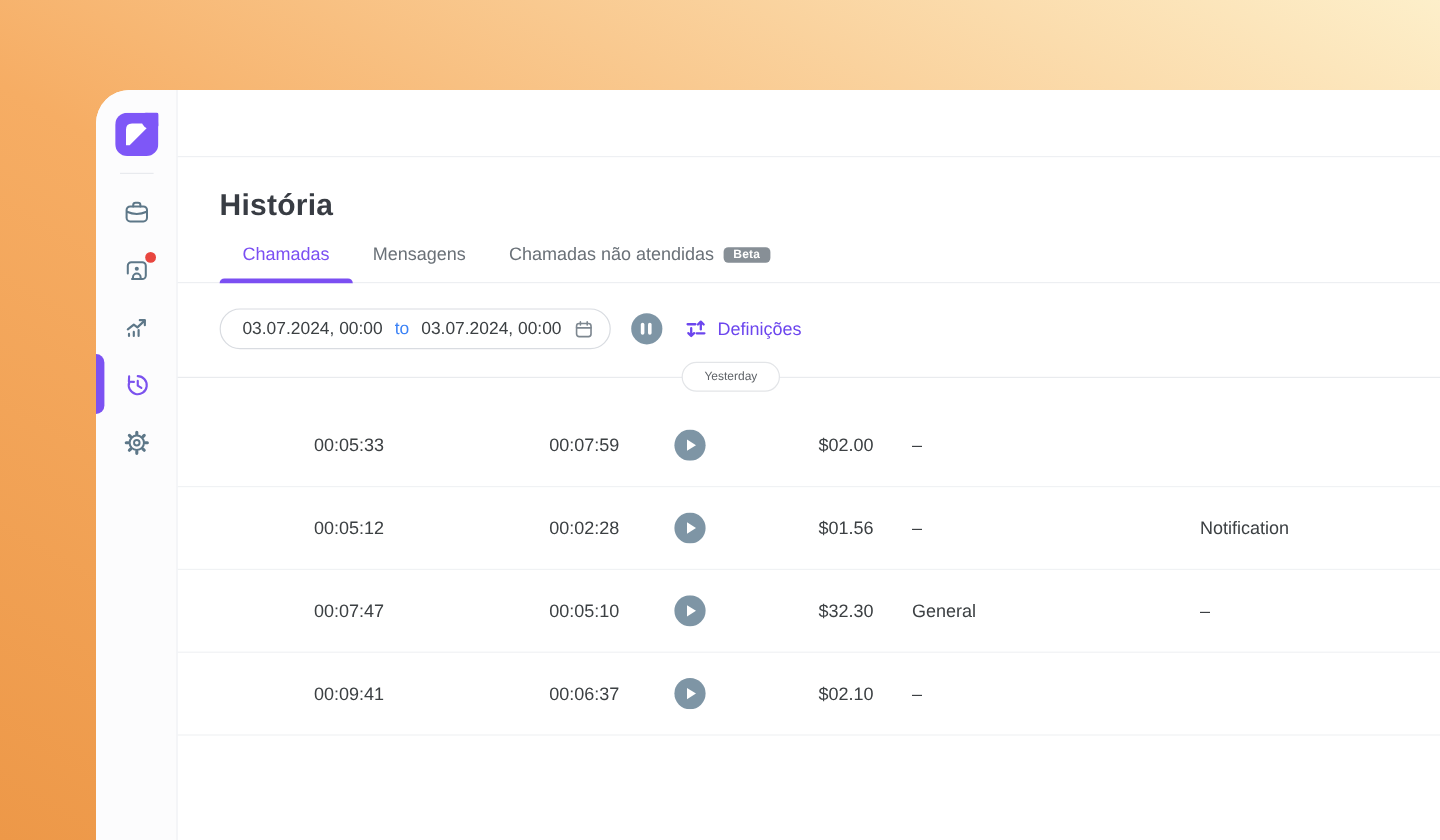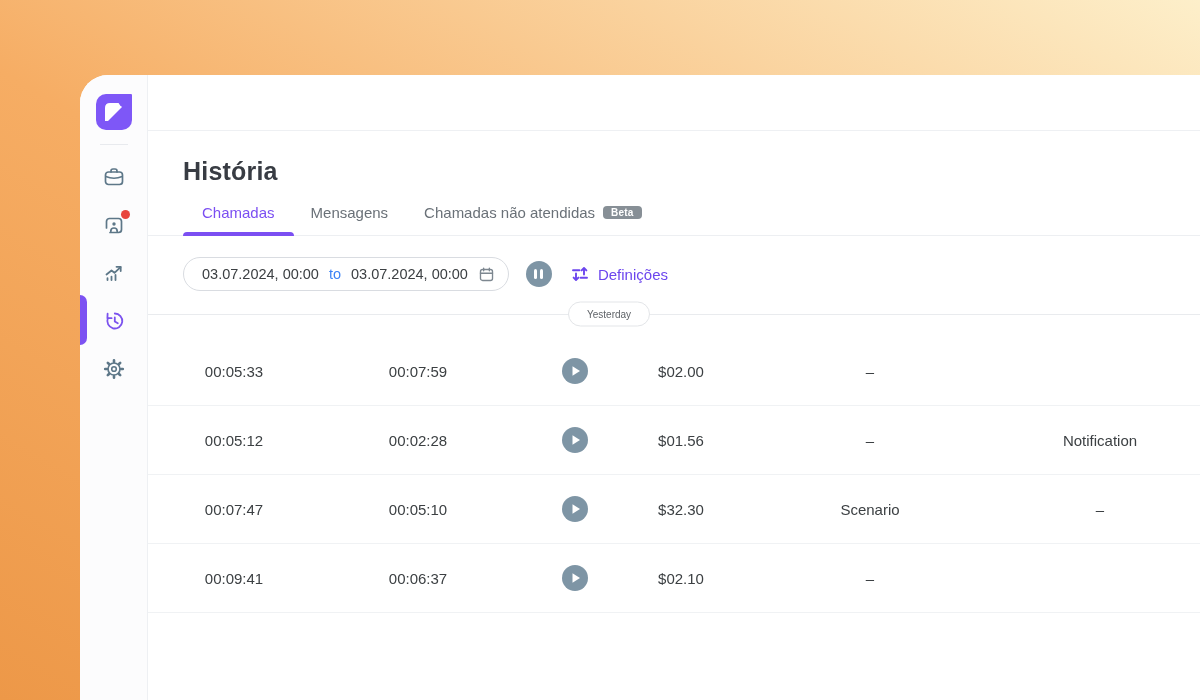--- a/index.html
+++ b/index.html
@@ -76,21 +76,21 @@
   .c5 { padding-left:32px; }
   .c6 { padding-left:20px; }
   .group-row { position:relative; height:46px; flex-shrink:0; }
   .group-line { position:absolute; left:0; right:0; top:50%; height:1px; background:#e9ebee; }
   .group-pill {
     position:absolute; left:420px; top:50%; transform:translateY(-50%);
     background:#fff; border:1px solid #e3e5e8; border-radius:14px;
     font-size:10px; color:#5f6368; padding:6px 18px; white-space:nowrap;
   }
   .row { height:69px; align-items:center; border-bottom:1px solid #f0f2f4; font-size:15px; color:#3c4043; cursor:pointer; }
-  .cell { white-space:nowrap; overflow:hidden; text-overflow:ellipsis;text-align:center; }
+  .cell { white-space:nowrap; overflow:hidden; text-overflow:ellipsis; }
   .play-btn {
     width:26px; height:26px; border-radius:50%; background:#7e95a5; border:none;
     display:flex; align-items:center; justify-content:center; cursor:pointer;
   }
 </style>
 </head>
 <body>
 
 <div class="card">
 
@@ -243,21 +243,21 @@
         <div class="cell c1">00:07:47</div>
         <div class="cell c2">00:05:10</div>
         <div class="cell c3">
           <button class="play-btn">
             <svg width="26" height="26" viewBox="0 0 26 26">
               <polygon points="10.5,8.3 18,13 10.5,17.7" fill="#fff"></polygon>
             </svg>
           </button>
         </div>
         <div class="cell c4">$32.30</div>
-        <div class="cell c5">Scenario</div>
+        <div class="cell c5">General</div>
         <div class="cell c6">–</div>
       </div>
 
       <div class="grid row">
         <div class="cell c1">00:09:41</div>
         <div class="cell c2">00:06:37</div>
         <div class="cell c3">
           <button class="play-btn">
             <svg width="26" height="26" viewBox="0 0 26 26">
               <polygon points="10.5,8.3 18,13 10.5,17.7" fill="#fff"></polygon>

